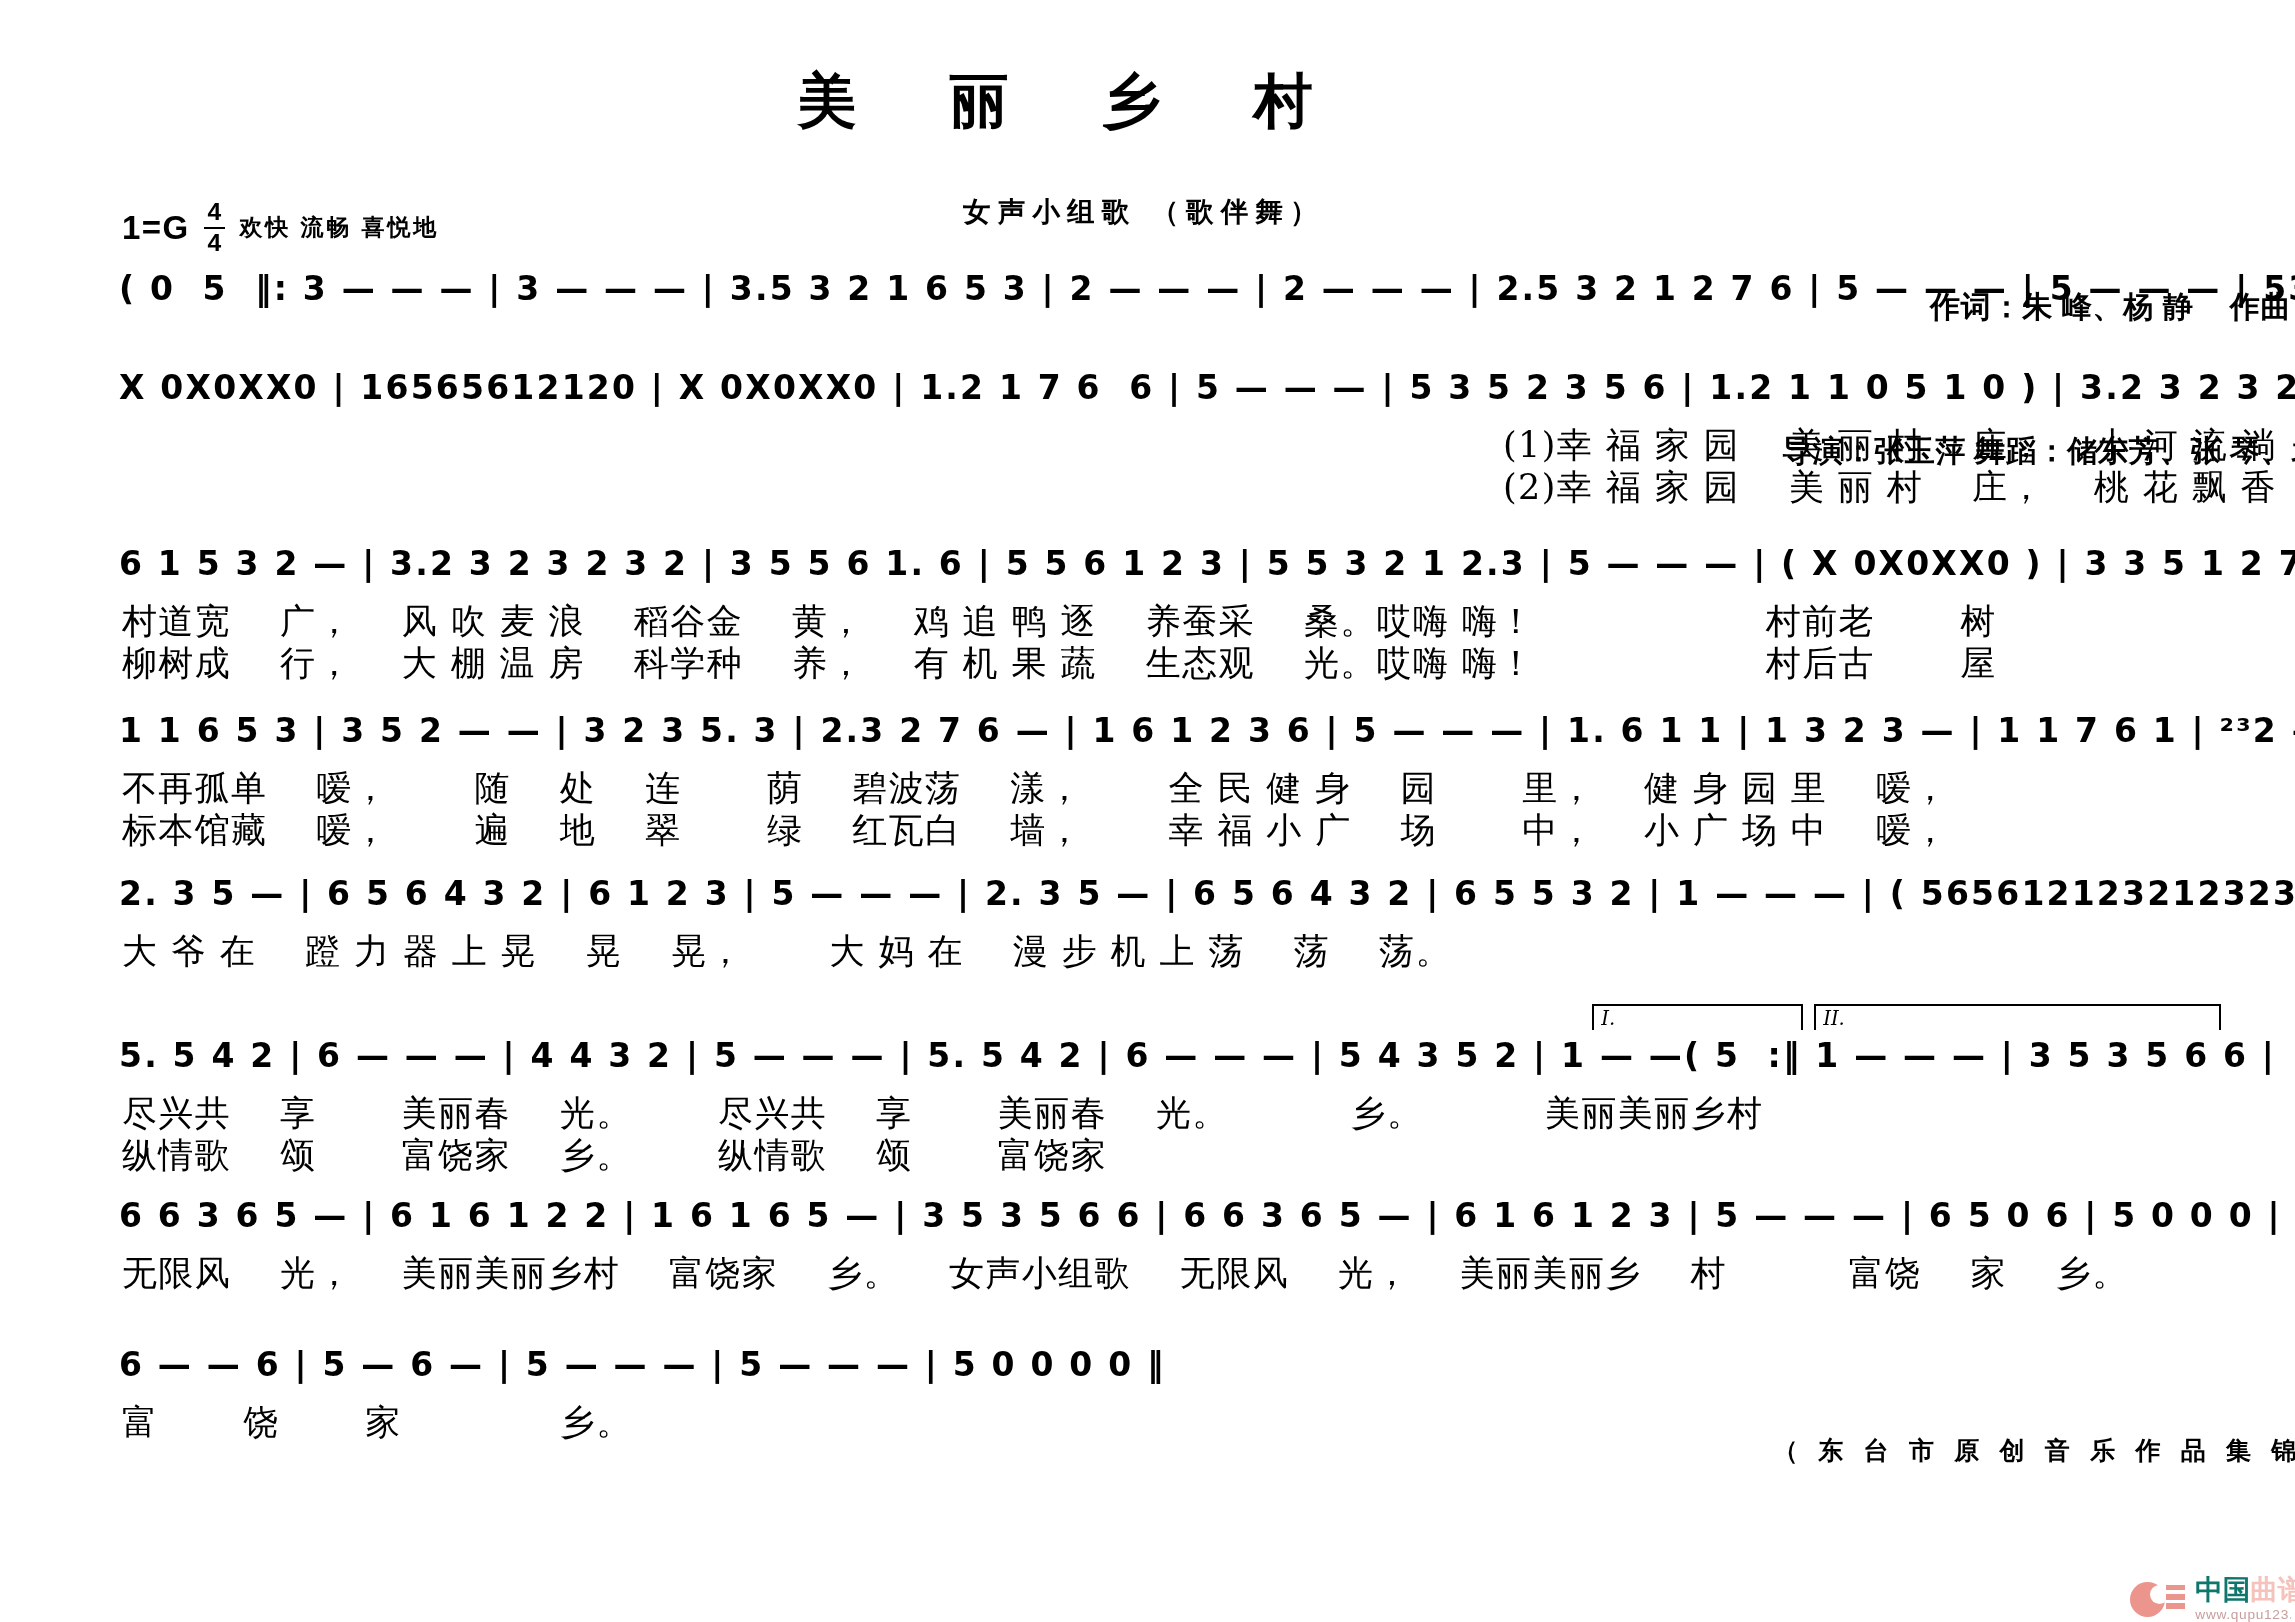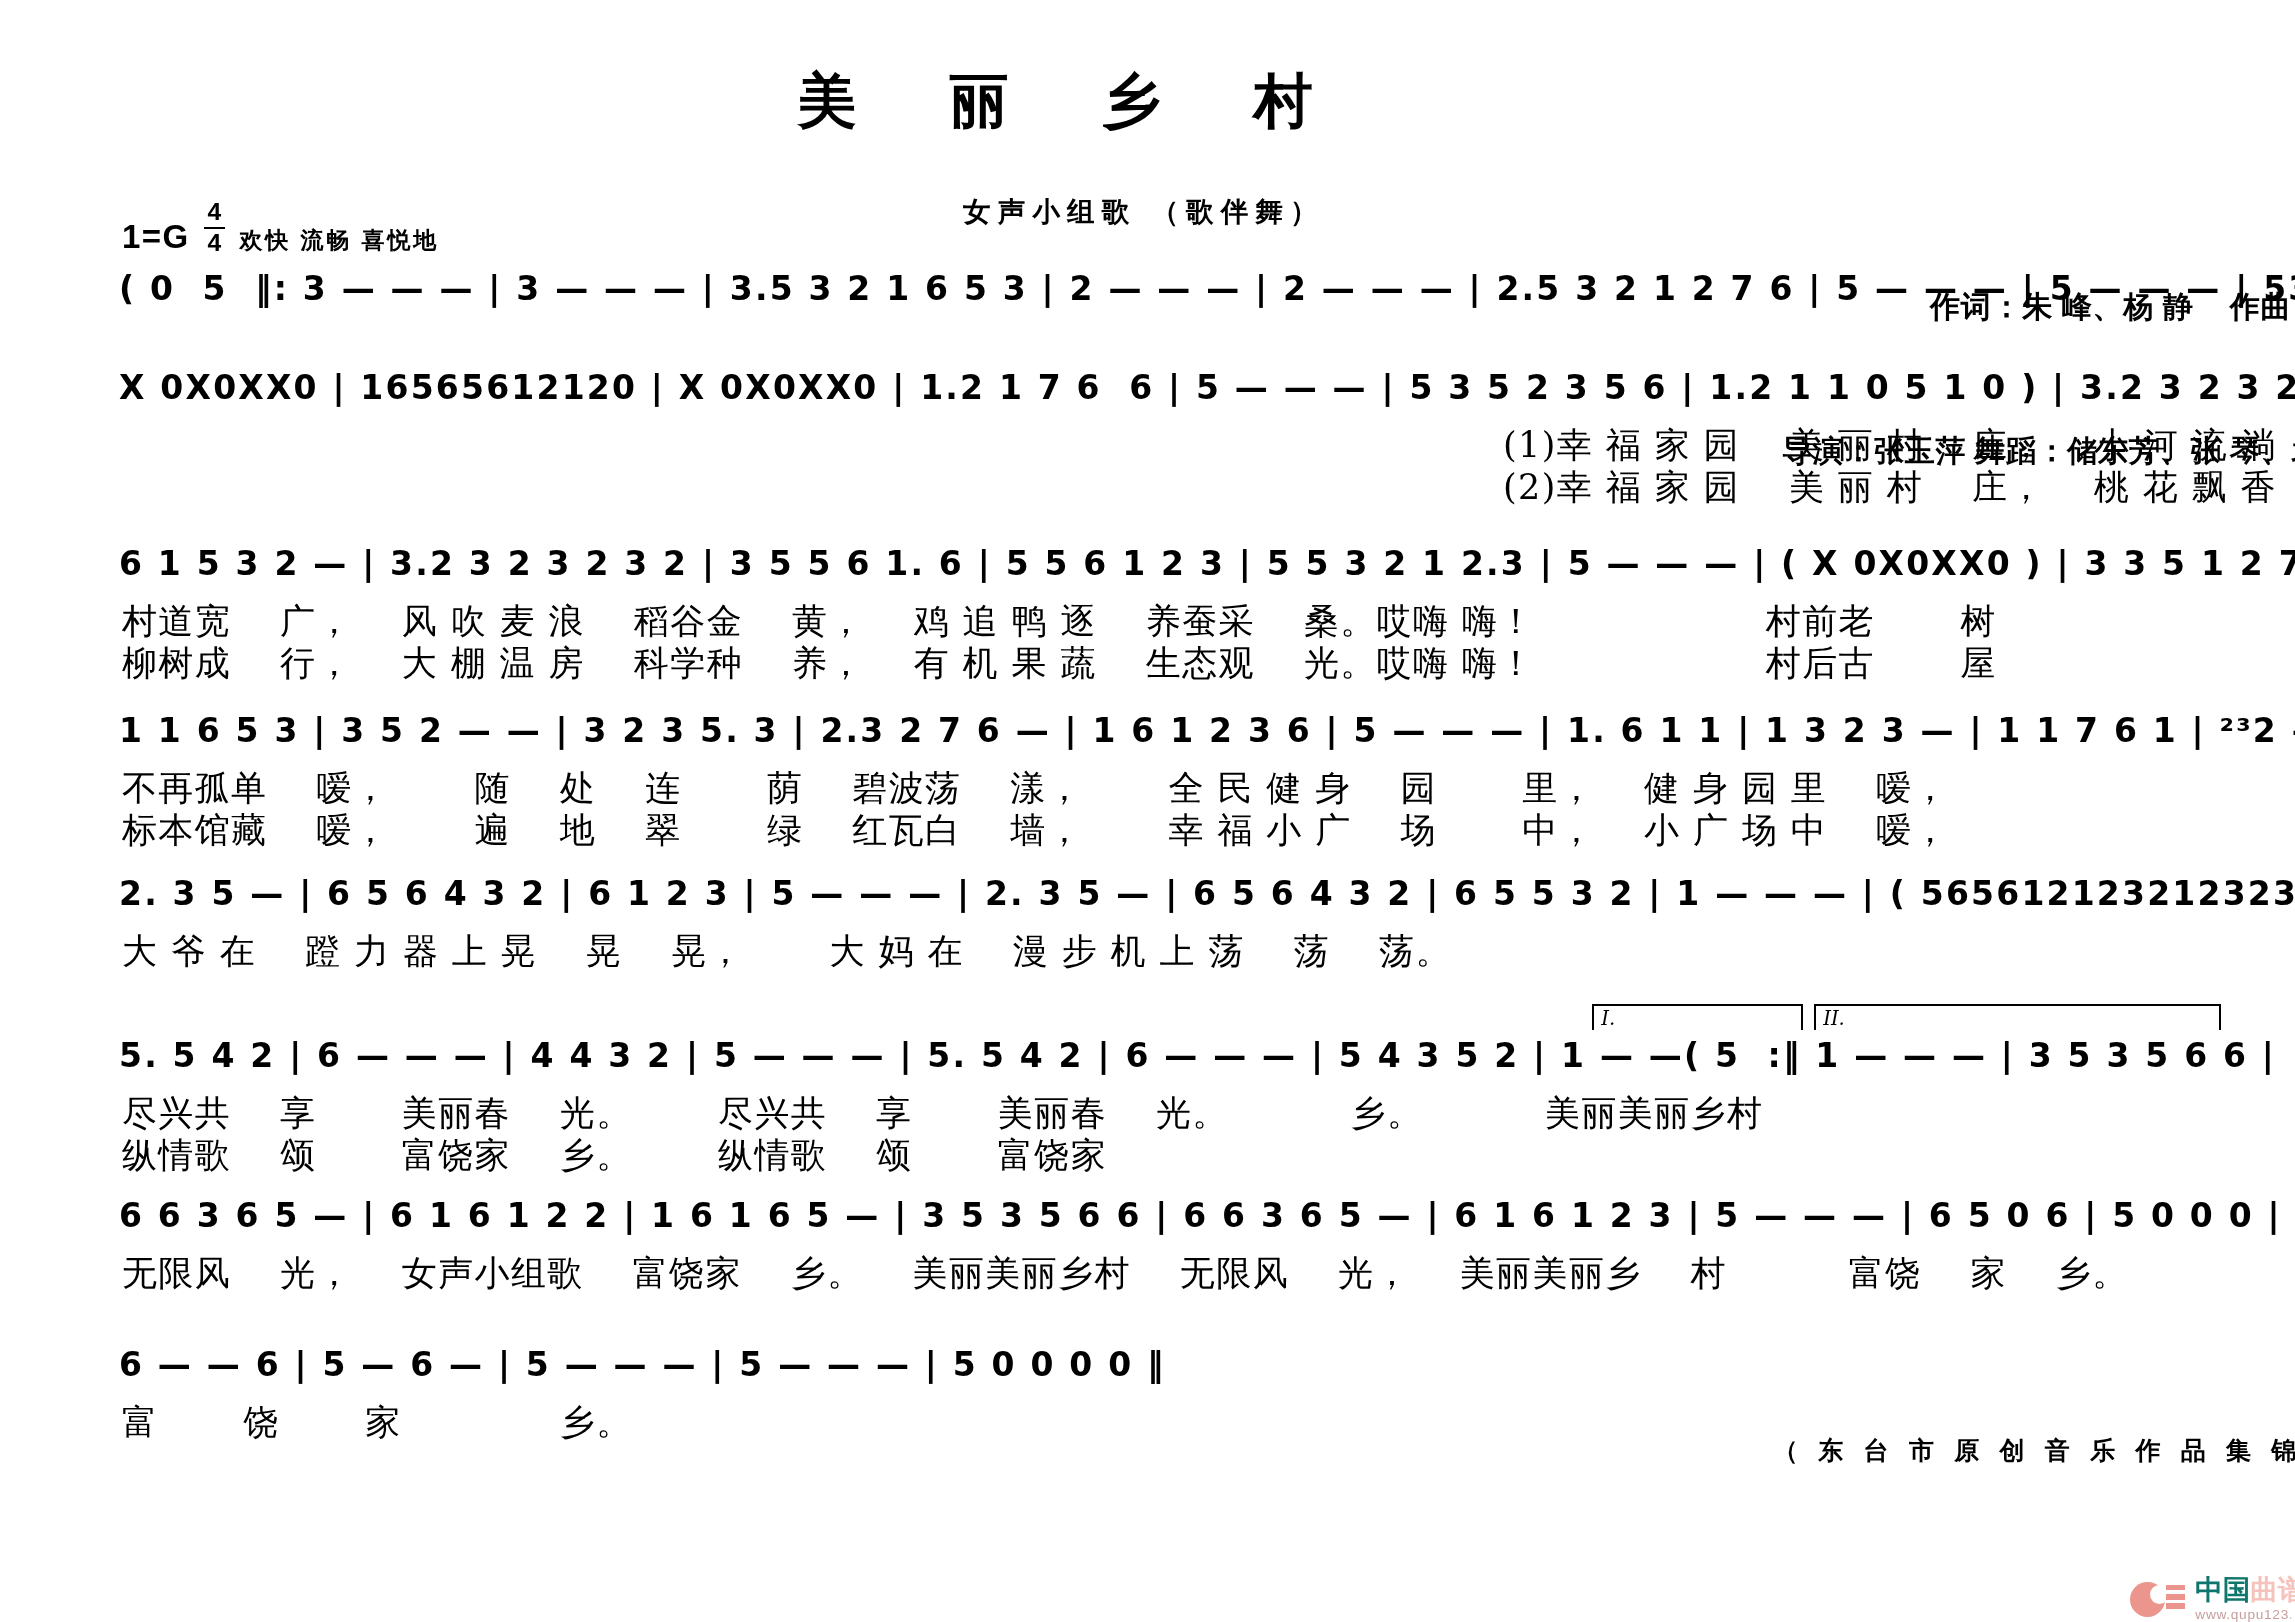--- a/index.html
+++ b/index.html
@@ -13,21 +13,21 @@
   .title {
     position:absolute; top:62px; left:0; width:100%; text-align:center;
     font-family:"DejaVu Serif", serif; font-weight:600; font-size:59px;
     letter-spacing:93px; transform:translateX(-46px); white-space:pre;
   }
   .subtitle {
     position:absolute; top:194px; left:0; width:100%; text-align:center;
     font-weight:600; font-size:27.5px; letter-spacing:7.2px; transform:translateX(-3.6px);
   }
 
-  .keyline { position:absolute; left:122px; top:200px; display:flex; align-items:flex-end; gap:14.5px; }
+  .keyline { position:absolute; left:122px; top:200px; display:flex; align-items:center; gap:14.5px; }
   .key { font-size:33px; font-weight:bold; letter-spacing:1.4px; }
   .frac { display:inline-flex; flex-direction:column; align-items:center; line-height:1; font-weight:bold; font-size:24.6px; }
   .frac-top { border-bottom:2.9px solid #000; padding:0 3.6px 2.2px; }
   .frac-bot { padding-top:2.2px; }
   .tempo { font-size:23px; font-weight:bold; letter-spacing:2.9px; }
 
   .credits { position:absolute; left:1782px; top:187px; font-size:30px; font-weight:600; line-height:1.6; letter-spacing:0.7px; white-space:pre;text-align:right; }
 
   .system { position:absolute; left:119px; }
   .notes {
@@ -122,21 +122,21 @@
 
   <div class="volta volta1">
     <span>I.</span>
   </div>
   <div class="volta volta2">
     <span>II.</span>
   </div>
 
   <div class="system" style="top:1196px">
     <div class="notes">6 6 3 6 5 — | 6 1 6 1 2 2 | 1 6 1 6 5 — | 3 5 3 5 6 6 | 6 6 3 6 5 — | 6 1 6 1 2 3 | 5 — — — | 6 5 0 6 | 5 0 0 0 |</div>
-    <div class="lyric l1">无限风　 光，　 女声小组歌　 富饶家　 乡。　 美丽美丽乡村　 无限风　 光，　 美丽美丽乡　 村　　　 富饶　 家　 乡。</div>
+    <div class="lyric l1">无限风　 光，　 美丽美丽乡村　 富饶家　 乡。　 女声小组歌　 无限风　 光，　 美丽美丽乡　 村　　　 富饶　 家　 乡。</div>
   </div>
 
   <div class="system" style="top:1345px">
     <div class="notes">6 — — 6 | 5 — 6 — | 5 — — — | 5 — — — | 5 0 0 0 0 ‖</div>
     <div class="lyric l1">富　　 饶　　 家　　　　 乡。</div>
   </div>
 
   <div class="footnote">（ 东 台 市 原 创 音 乐 作 品 集 锦 ）</div>
 
   <div class="watermark">

